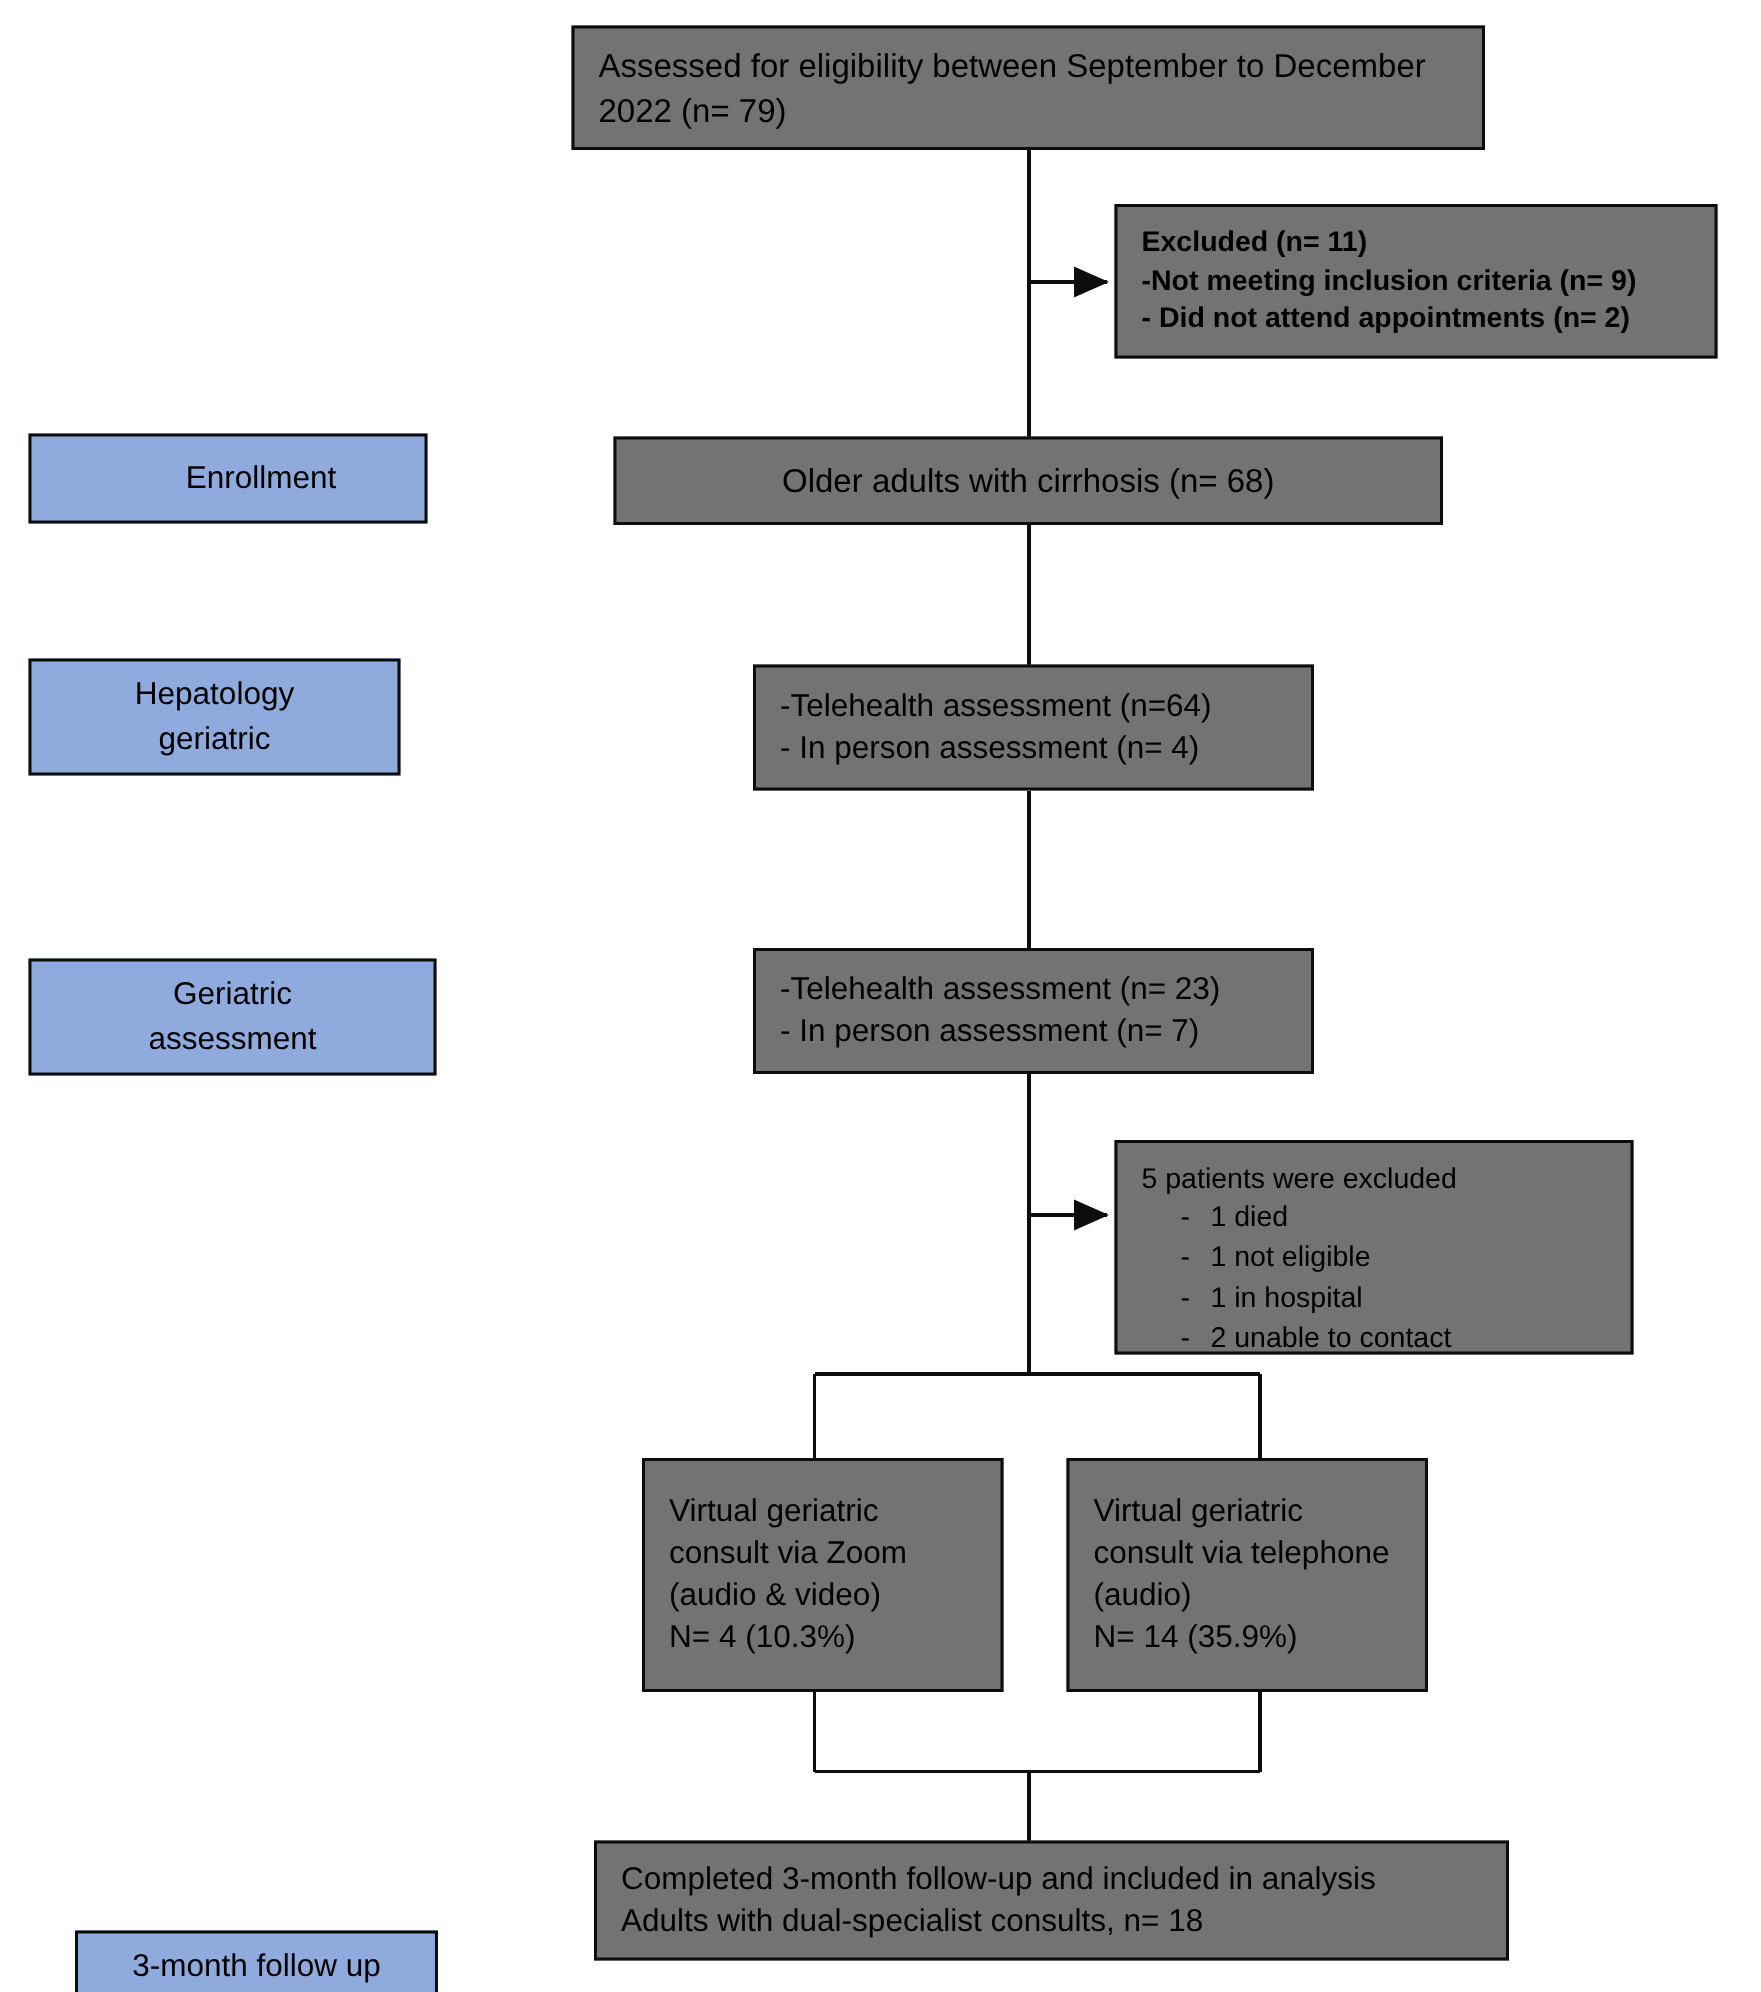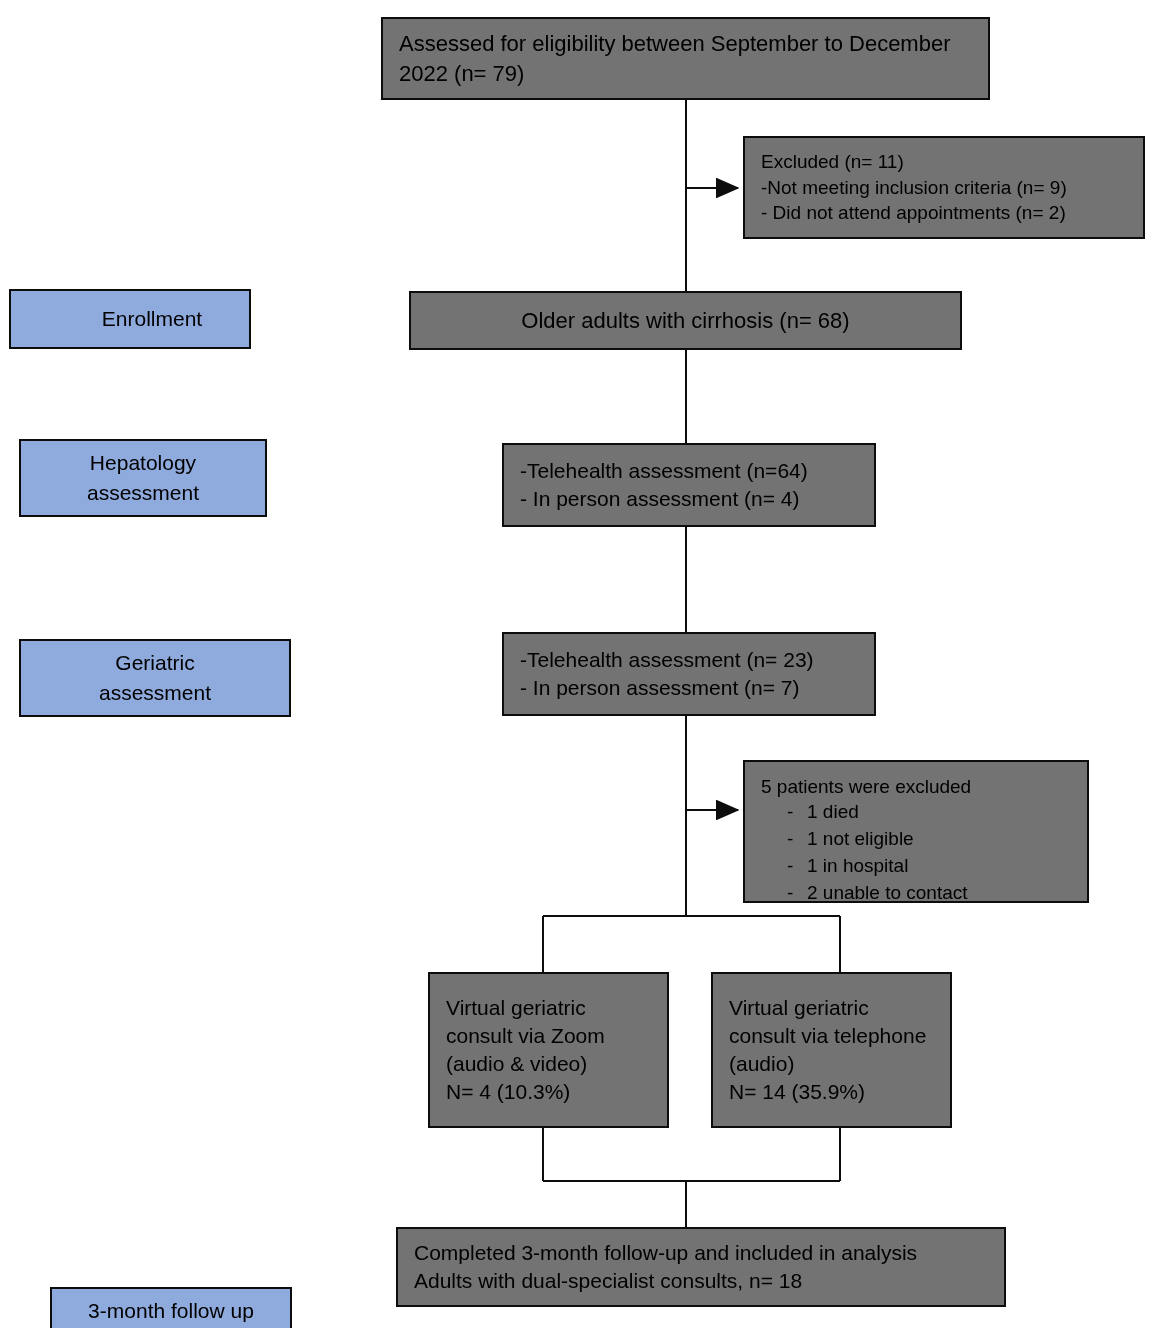--- a/index.html
+++ b/index.html
@@ -116,43 +116,43 @@
       <line x1="543" y1="916" x2="543" y2="972"></line>
       <line x1="840" y1="916" x2="840" y2="972"></line>
 
       <line x1="543" y1="1128" x2="543" y2="1181"></line>
       <line x1="840" y1="1128" x2="840" y2="1181"></line>
       <line x1="543" y1="1181" x2="840" y2="1181"></line>
       <line x1="686" y1="1181" x2="686" y2="1227"></line>
     </g>
   </svg>
 
-  <div class="stage" style="left:9px; top:289px; width:242px; height:60px;padding-left:44px;">
+  <div class="stage" style="left:19px; top:289px; width:266px; height:60px;padding-left:44px;">
     <span class="txt">Enrollment</span>
   </div>
 
   <div class="stage" style="left:19px; top:439px; width:248px; height:78px;">
     <span class="txt">Hepatology
-assessment</span>
+geriatric</span>
   </div>
 
   <div class="stage" style="left:19px; top:639px; width:272px; height:78px;">
     <span class="txt">Geriatric
 assessment</span>
   </div>
 
   <div class="stage" style="left:50px; top:1241px; width:242px; height:48px;margin-top:46px;">
     <span class="txt">3-month follow up</span>
   </div>
 
   <div class="node" style="left:381px; top:17px; width:609px; height:83px;">
     <span class="txt al-left fs22">Assessed for eligibility between September to December 2022 (n= 79)</span>
   </div>
 
-  <div class="node" style="left:743px; top:136px; width:402px; height:103px;">
+  <div class="node" style="left:743px; top:136px; width:402px; height:103px;font-weight:bold;">
     <span class="txt al-left fs19">Excluded (n= 11)
 -Not meeting inclusion criteria (n= 9)
 - Did not attend appointments (n= 2)</span>
   </div>
 
   <div class="node" style="left:409px; top:291px; width:553px; height:59px;">
     <span class="txt al-center fs22">Older adults with cirrhosis (n= 68)</span>
   </div>
 
   <div class="node" style="left:502px; top:443px; width:374px; height:84px;">

